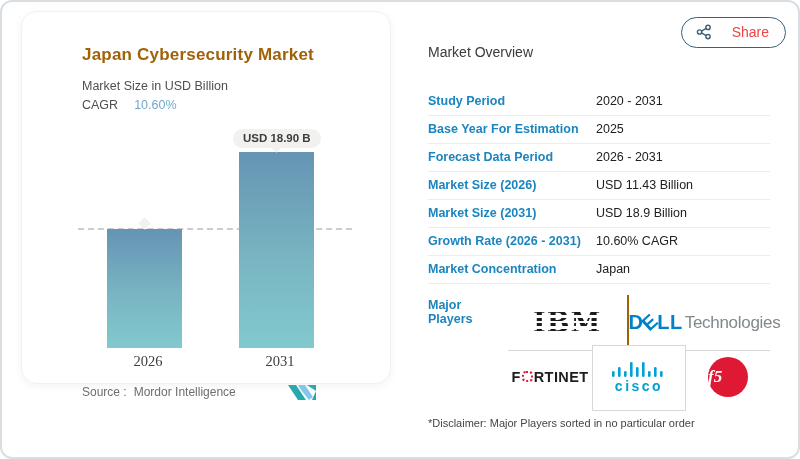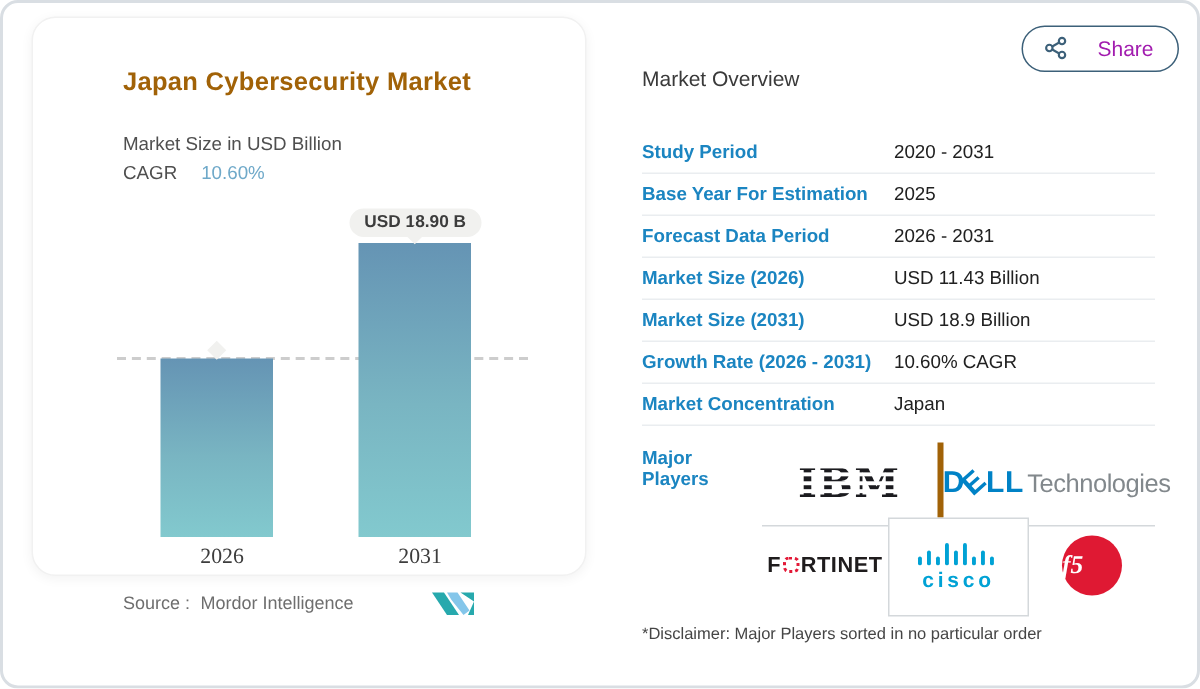--- a/index.html
+++ b/index.html
@@ -21,21 +21,21 @@
     width: 370px; height: 373px;
     margin: 9px 0 0 19px;
     border: 1px solid #f1f1f1;
     border-radius: 16px;
     box-shadow: 0 2px 8px rgba(0,0,0,0.05);
     background: #fff;
     padding: 33px 44px 0 60px;
     flex: 0 0 auto;
   }
   .chart-title { font-size: 17px; font-weight: 700; color: #a16207; letter-spacing: .2px; }
-  .chart-subtitle { font-size: 12.5px; color: #4f4f4f; margin-top: 24px; }
+  .chart-subtitle { font-size: 12.5px; color: #4f4f4f; margin-top: 14px; }
   .cagr-row { font-size: 12.5px; color: #4f4f4f; margin-top: 5px; }
   .cagr-value { color: #6fa9c9; margin-left: 16px; }
 
   .plot {
     position: relative;
     height: 230px;
     margin-top: 6px;
     display: flex;
     justify-content: space-around;
     align-items: flex-end;
@@ -79,42 +79,42 @@
   .mi-logo { margin-left: auto; margin-right: 30px; display: block; }
 
   
   .right-panel { flex: 1; padding: 36px 28px 0 37px; position: relative; }
   .share-button {
     position: absolute; top: 15px; right: 12px;
     display: inline-flex; align-items: center; gap: 20px;
     background: #fff;
     border: 1.6px solid #3c6079; border-radius: 17px;
     padding: 6px 16px 7px 14px;
-    font-size: 14px; color: #a21caf;
+    font-size: 14px; color: #ef4444;
     font-family: "Liberation Sans", sans-serif;
     cursor: pointer;
   }
   .overview-heading { font-size: 14px; font-weight: 500; color: #3a3a3a; margin-top: 6px; }
 
   .overview-table { margin-top: 28px; }
   .ov-row {
     display: flex; align-items: flex-start;
     padding: 6px 0 7px;
     border-bottom: 1px solid #eaedf0;
     font-size: 12.5px;
   }
   .ov-label { width: 168px; color: #1b85c1; font-weight: 700; flex: 0 0 auto; }
   .ov-value { color: #212121; }
 
   .players-section { display: flex; margin-top: 11px; }
   .players-label { width: 80px; flex: 0 0 auto; font-size: 12.5px; color: #1b85c1; font-weight: 700; padding-top: 3px; }
   .players-grid { flex: 1; }
   .players-row1 { display: flex; height: 55px; }
   .cell { display: flex; align-items: center; justify-content: center; }
-  .cell-ibm { flex: 0 0 46%; border-right: 4px solid #a16207; }
+  .cell-ibm { flex: 0 0 46%; border-right: 2px solid #a16207; }
   .cell-dell { flex: 1; }
   .players-row2 { display: flex; height: 52px; border-top: 1px solid #d4d8db; align-items: center; }
   .cell-fortinet { flex: 1; }
   .cisco-box {
     flex: 0 0 94px; height: 66px;
     align-self: flex-start; margin-top: -6px;
     border: 1px solid #d4d8db; background: #fff;
     display: flex; flex-direction: column;
     align-items: center; 
     position: relative; z-index: 2;

